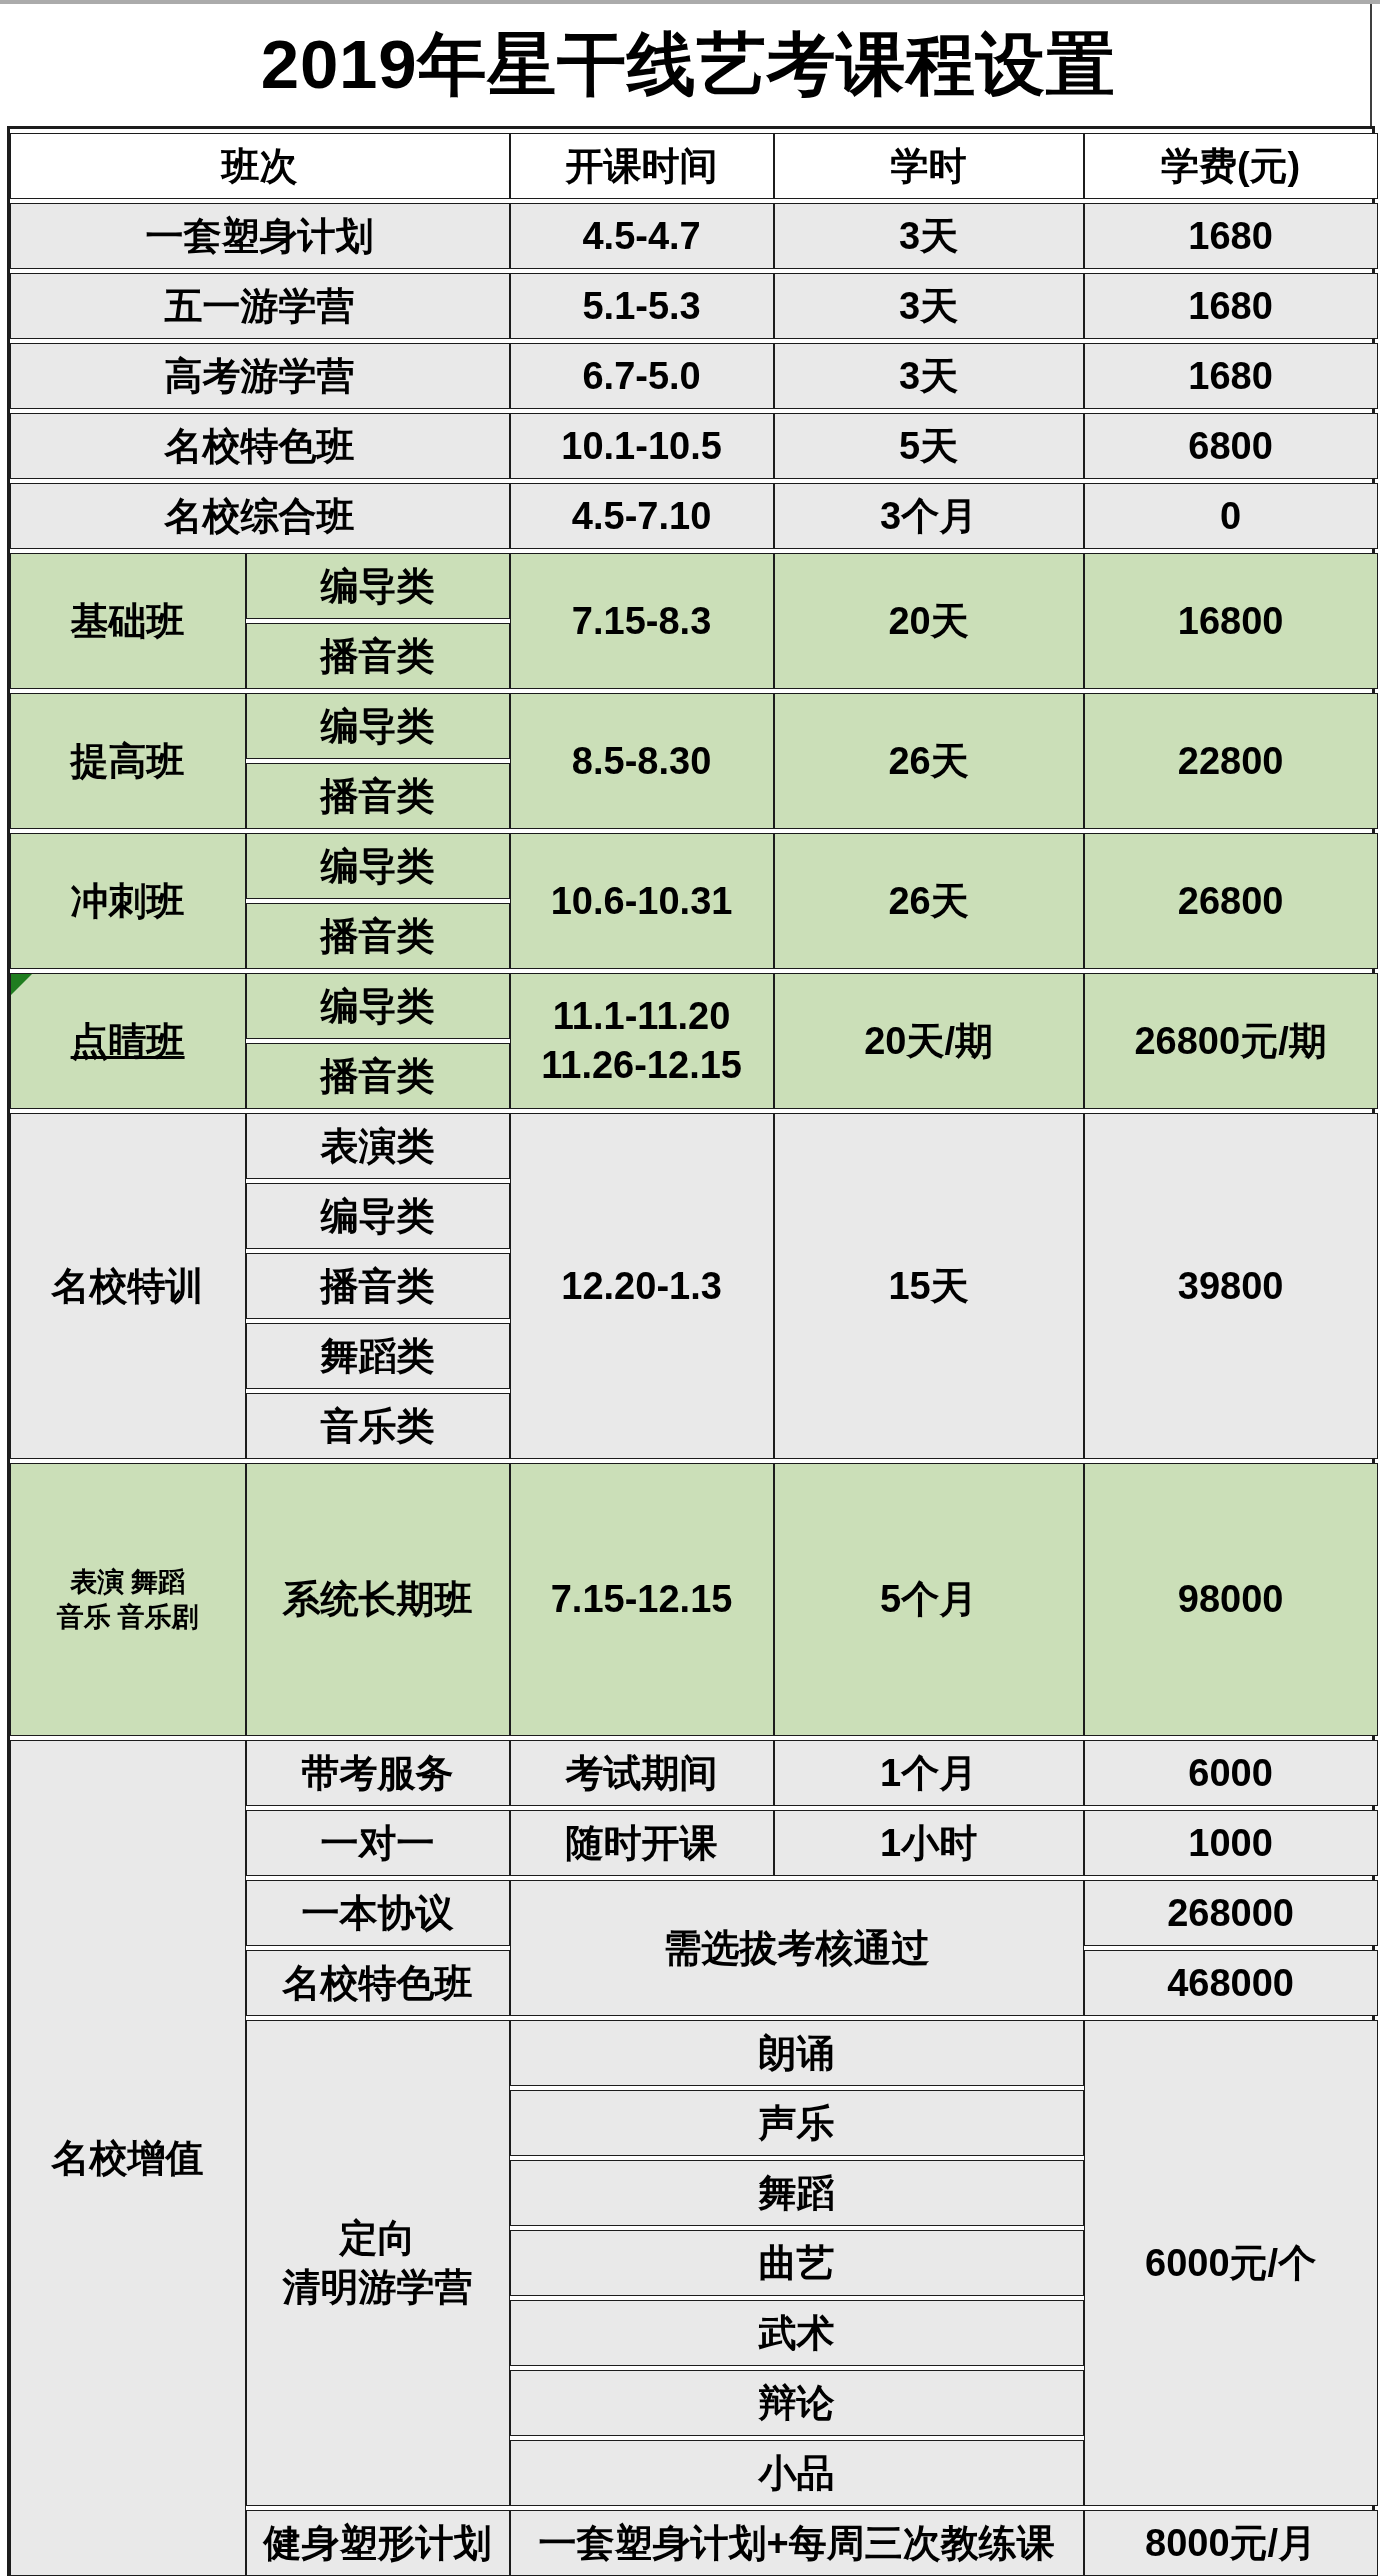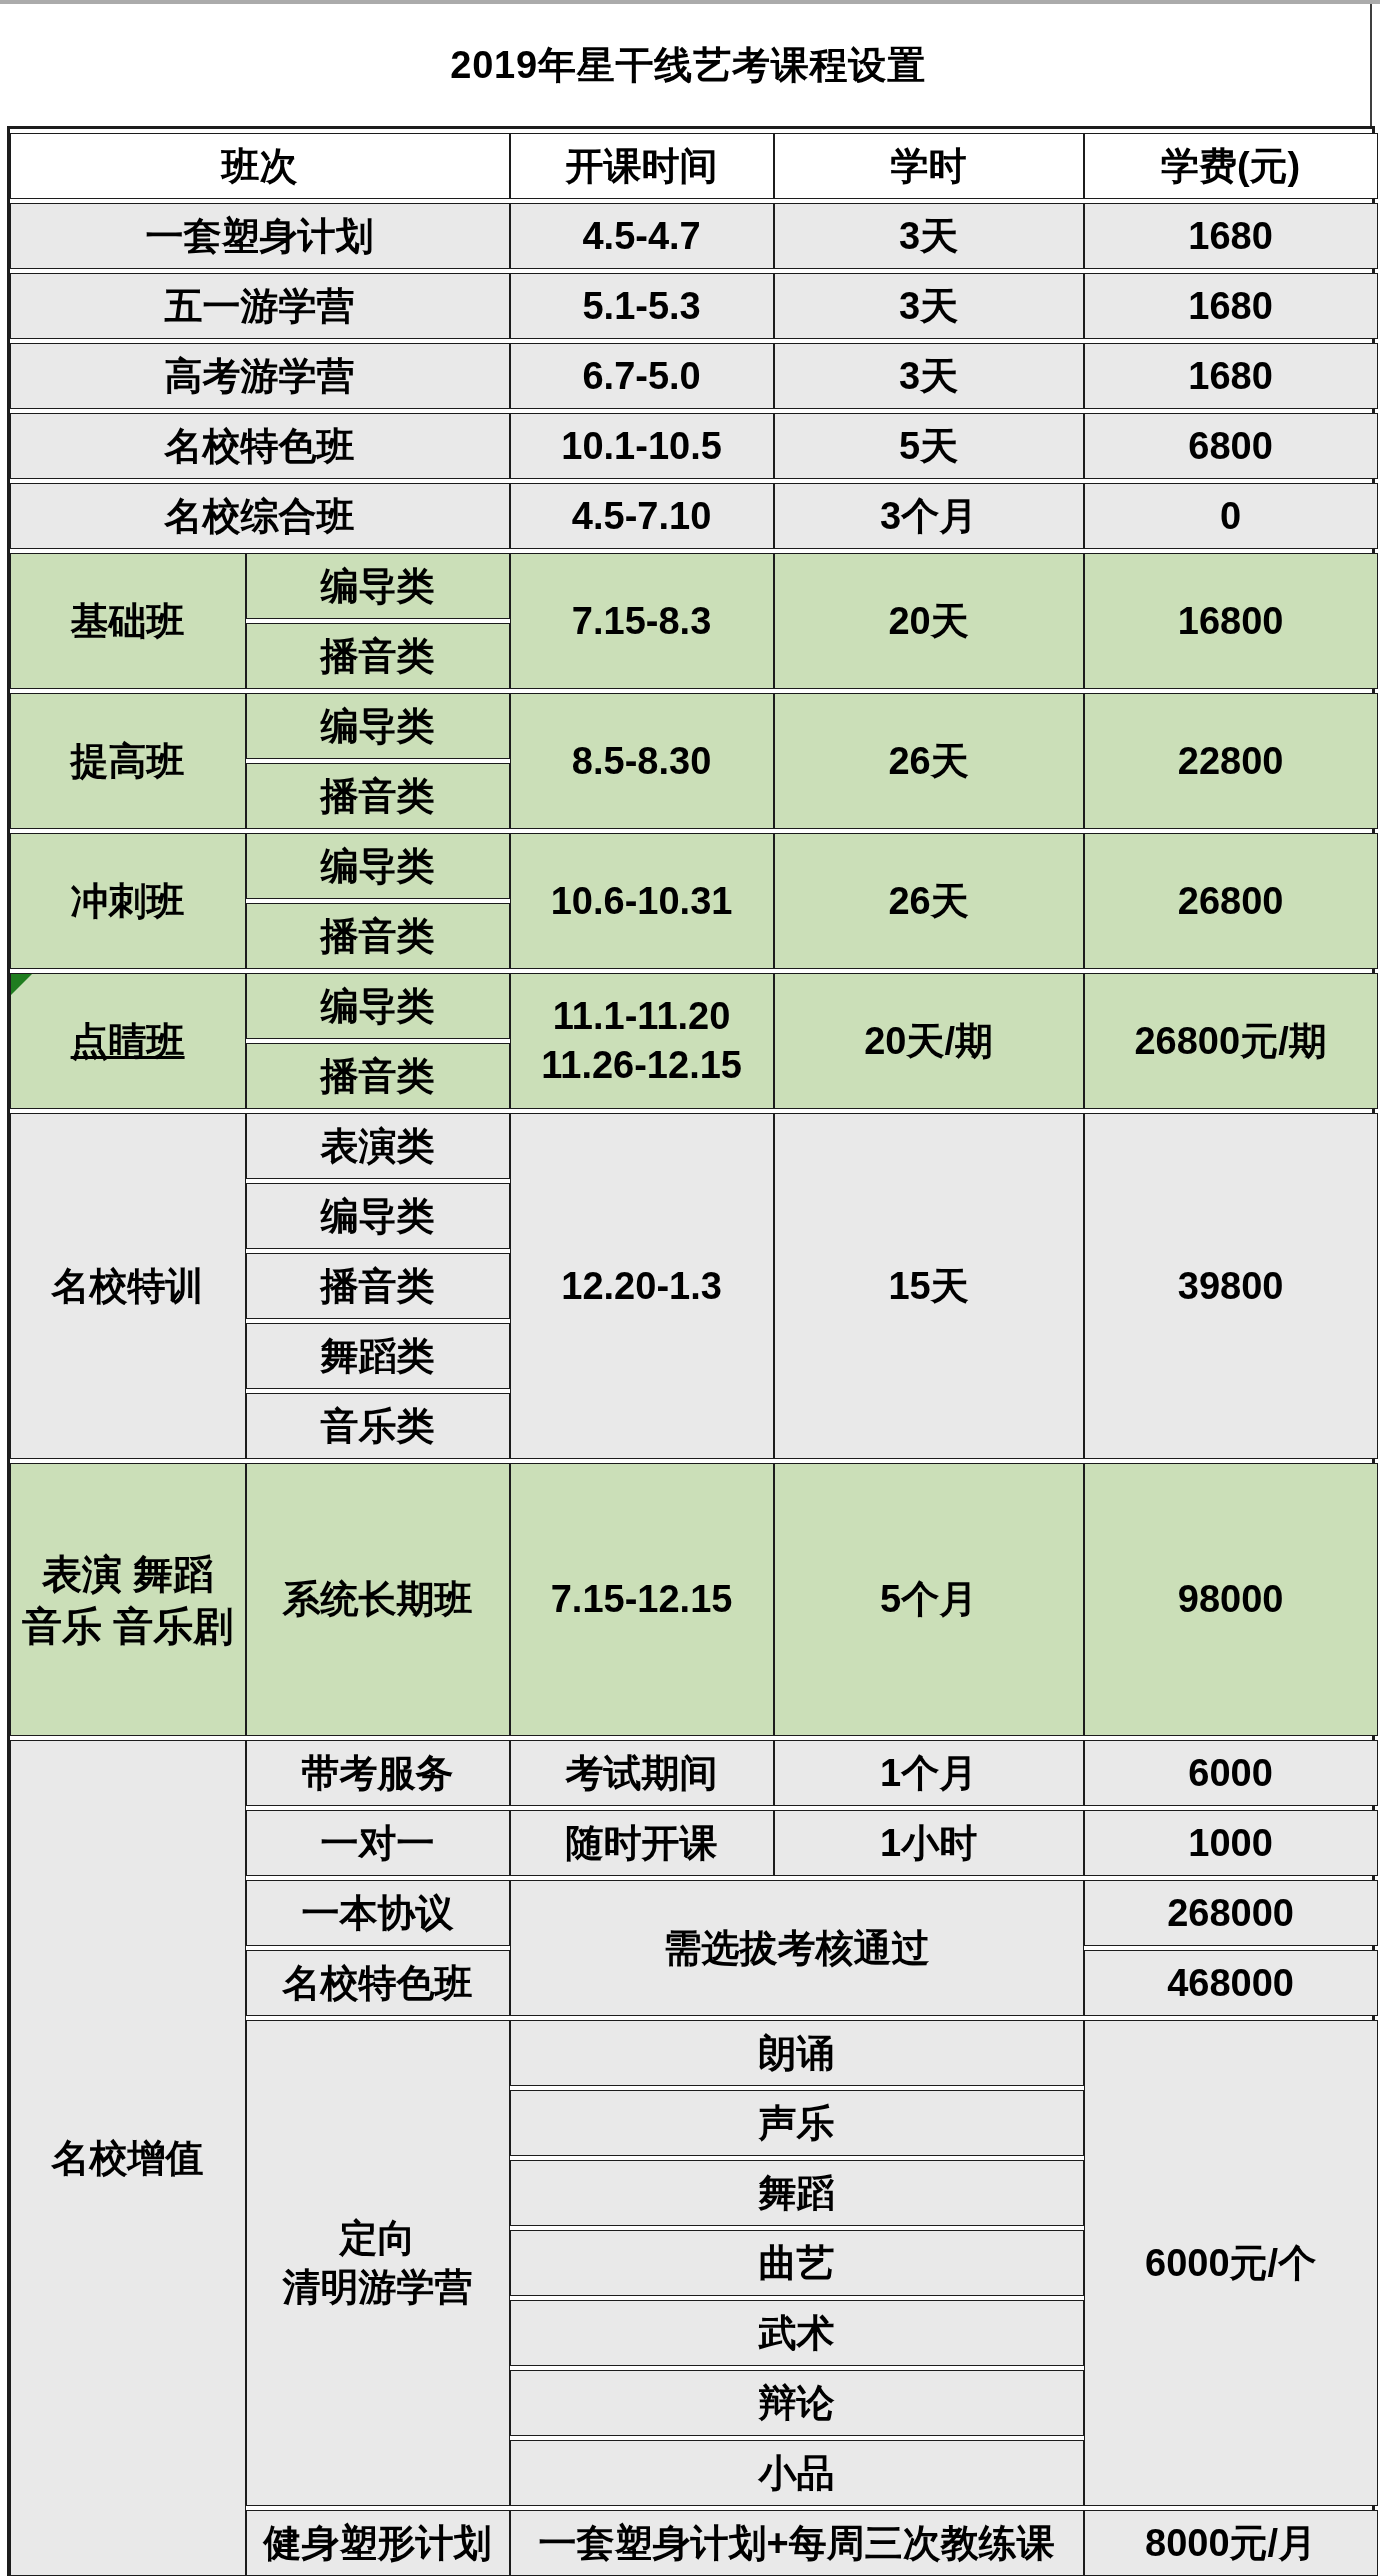--- a/index.html
+++ b/index.html
@@ -18,35 +18,35 @@
     background:#ffffff;color:var(--text);
     font-family:"Liberation Sans","DejaVu Sans",sans-serif;
     font-weight:bold;
   }
   .top-strip{width:100%;height:4.1px;background:var(--top_strip);}
   .title-block{
     margin-left:6.6px;width:1365px;height:122px;
     display:flex;align-items:center;justify-content:center;
     border-right:2.5px solid #3f3f3f;background:#ffffff;
   }
-  .title{font-size:38px;letter-spacing:0.8px;}
+  .title{font-size:69px;letter-spacing:0.8px;}
   .table-wrap{margin-left:6.6px;width:1368px;border:3.3px solid var(--border);background:#ffffff;}
   table{border-collapse:separate;border-spacing:0 4.1px;table-layout:fixed;width:100%;}
   td{
     border:1.7px solid var(--border);
     text-align:center;vertical-align:middle;
     font-size:38px;padding:0;overflow:hidden;
   }
   tr{height:66px;}
   tr.tall{height:273px;}
   td.hd{background:var(--header_fill);}
   td.gray{background:var(--gray_fill);}
   td.green{background:var(--green_fill);}
   td.pre{white-space:pre-line;line-height:1.3;}
-  td.small{font-size:40px;}
+  td.small{font-size:27px;font-family:Liberation Serif, serif;}
   td.rel{position:relative;text-decoration:underline;}
   .corner{
     position:absolute;top:0;left:0;width:0;height:0;
     border-style:solid;border-width:21.5px 21.5px 0 0;
     border-color:var(--marker_green) transparent transparent transparent;
   }
 </style>
 </head>
 <body>
 

